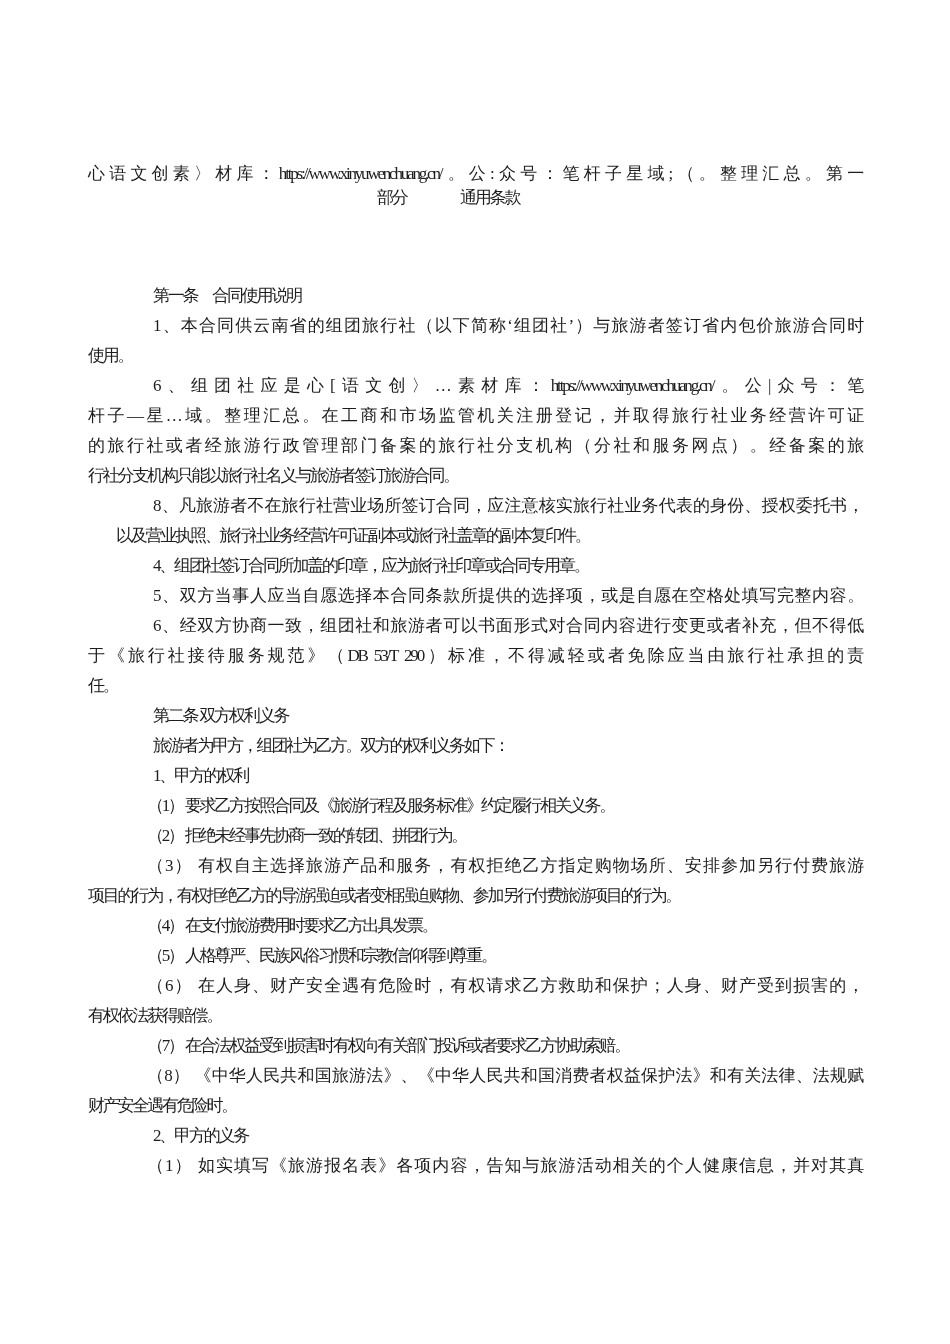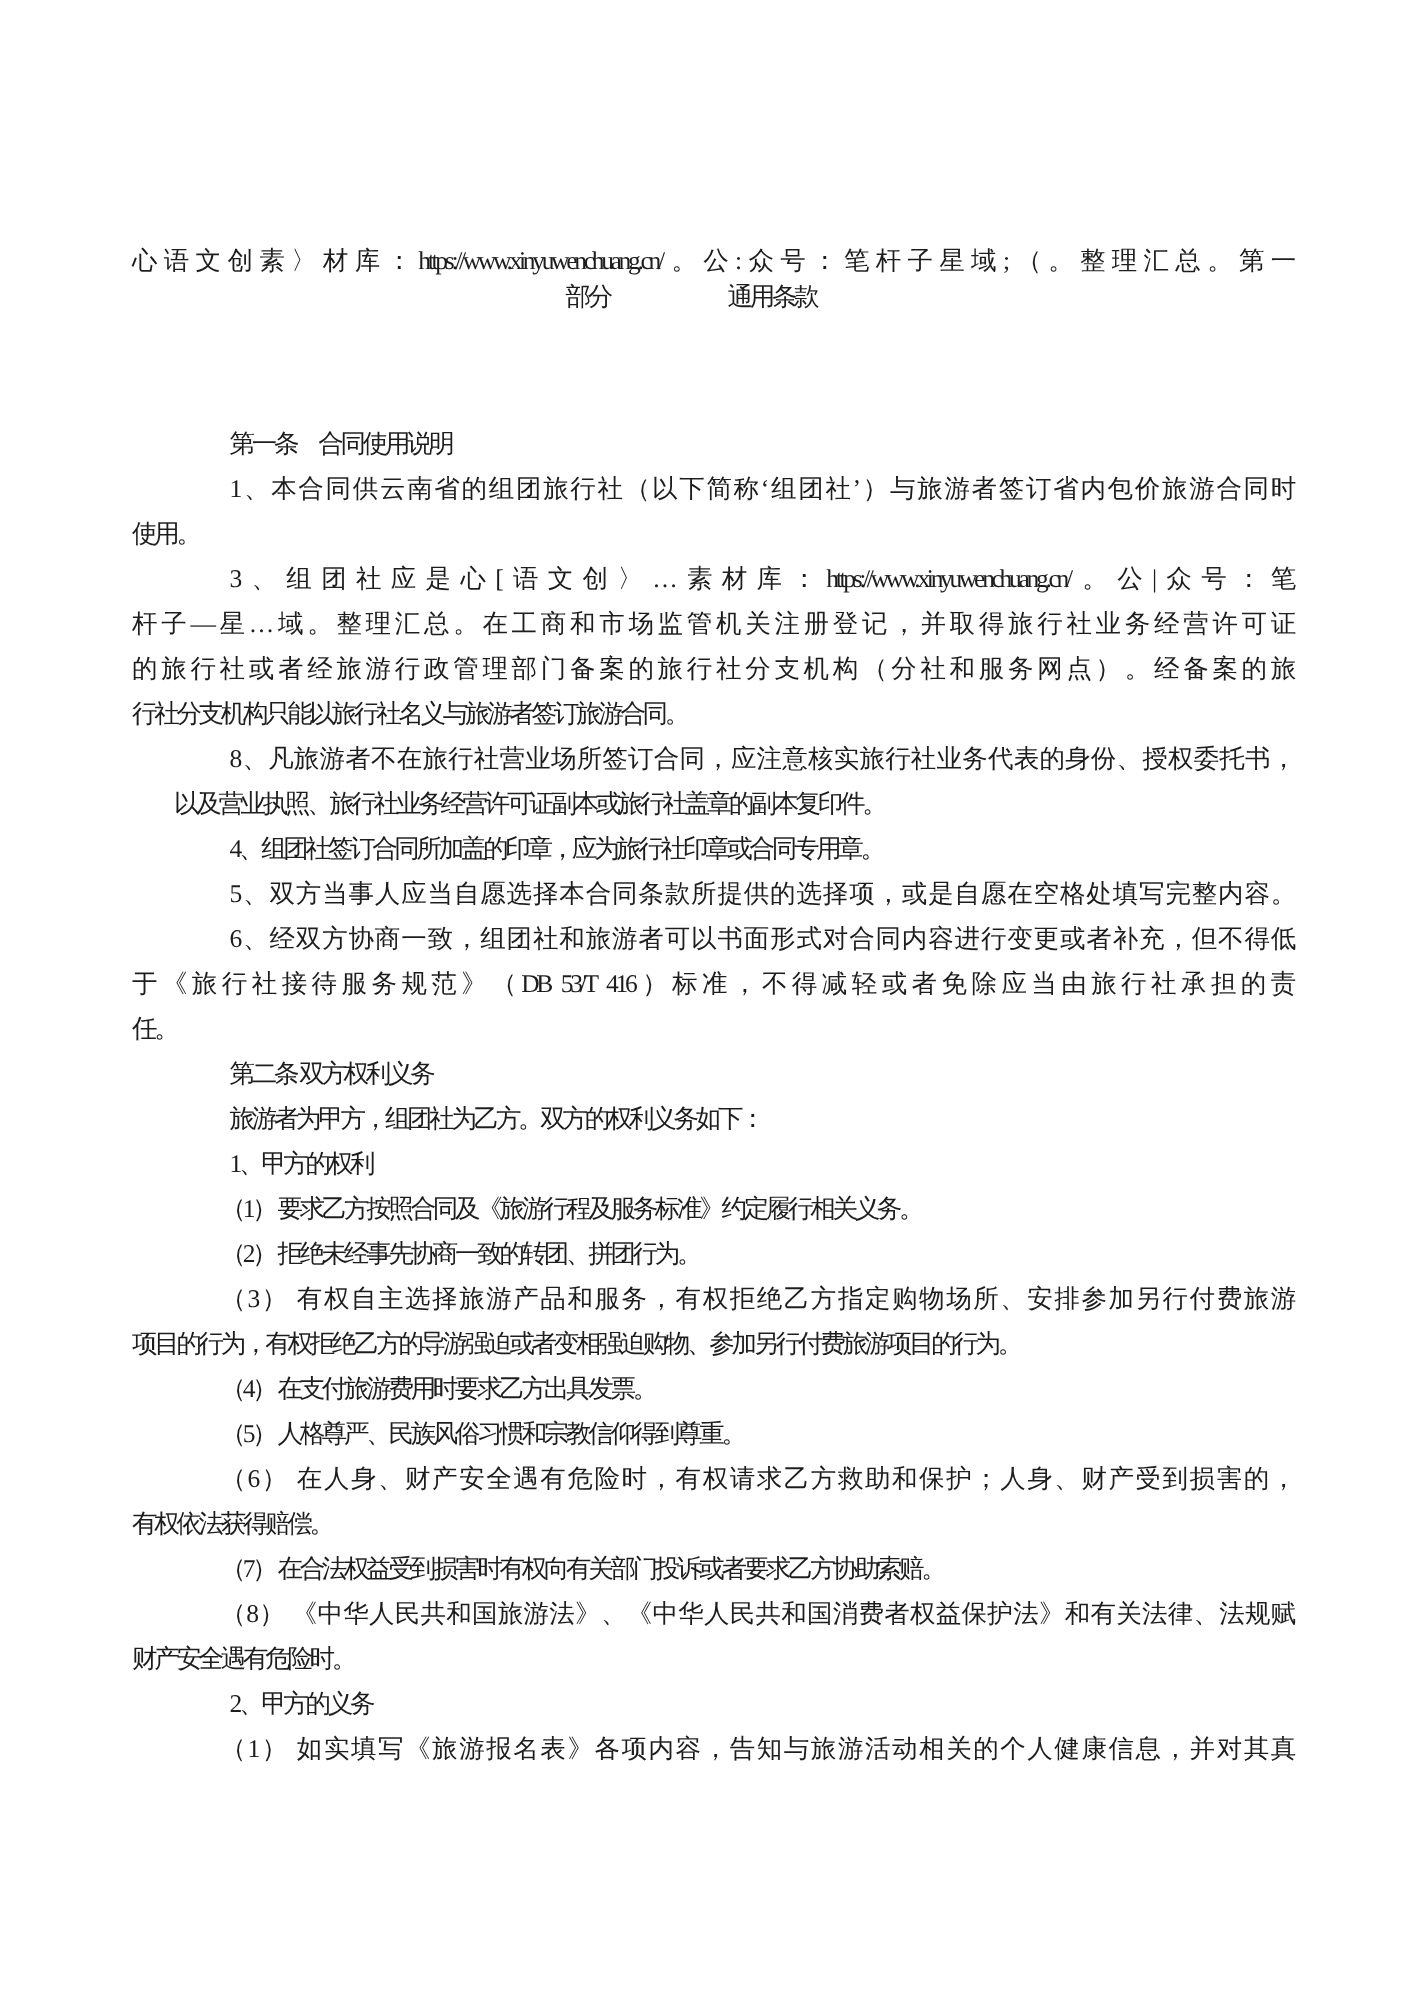--- a/index.html
+++ b/index.html
@@ -36,43 +36,43 @@
   }
   .ind-none.just{width:774px;}
   .ind-first.just{width:709px;}
   .ind-item.just{width:715px;}
   .hdr1{
     left:88px;top:134px;width:774px;
     white-space:normal;
     text-align:justify;text-align-last:justify;text-justify:inter-character;
   }
   .hdr2a{left:377px;top:158px;}
-  .hdr2b{left:485px;top:158px;}
+  .hdr2b{left:460px;top:158px;}
 </style>
 </head>
 <body>
 
 <div id="page">
   <div class="line hdr1">心语文创素〉材库：https://www.xinyuwenchuang.cn/。公:众号：笔杆子星域;（。整理汇总。第一</div>
   <div class="line hdr2a">部分</div>
   <div class="line hdr2b">通用条款</div>
   <div id="doc-body">
       <div class="line ind-first" style="top: 256px;">第一条　合同使用说明</div>
       <div class="line ind-first just" style="top: 286px;">1、本合同供云南省的组团旅行社（以下简称‘组团社’）与旅游者签订省内包价旅游合同时</div>
       <div class="line ind-none" style="top: 316px; text-align: center;">使用。</div>
-      <div class="line ind-first just" style="top: 346px;">3、组团社应是心[语文创〉…素材库：https://www.xinyuwenchuang.cn/。公|众号：笔</div>
+      <div class="line ind-first just" style="top: 346px;">6、组团社应是心[语文创〉…素材库：https://www.xinyuwenchuang.cn/。公|众号：笔</div>
       <div class="line ind-none just" style="top: 376px;">杆子—星…域。整理汇总。在工商和市场监管机关注册登记，并取得旅行社业务经营许可证</div>
       <div class="line ind-none just" style="top: 406px;">的旅行社或者经旅游行政管理部门备案的旅行社分支机构（分社和服务网点）。经备案的旅</div>
       <div class="line ind-none" style="top: 436px;">行社分支机构只能以旅行社名义与旅游者签订旅游合同。</div>
       <div class="line ind-first just" style="top: 466px;">8、凡旅游者不在旅行社营业场所签订合同，应注意核实旅行社业务代表的身份、授权委托书，</div>
       <div class="line ind-hang" style="top: 496px;">以及营业执照、旅行社业务经营许可证副本或旅行社盖章的副本复印件。</div>
       <div class="line ind-first" style="top: 526px;">4、组团社签订合同所加盖的印章，应为旅行社印章或合同专用章。</div>
       <div class="line ind-first just" style="top: 556px;">5、双方当事人应当自愿选择本合同条款所提供的选择项，或是自愿在空格处填写完整内容。</div>
       <div class="line ind-first just" style="top: 586px;">6、经双方协商一致，组团社和旅游者可以书面形式对合同内容进行变更或者补充，但不得低</div>
-      <div class="line ind-none just" style="top: 616px;">于《旅行社接待服务规范》（DB 53/T 416）标准，不得减轻或者免除应当由旅行社承担的责</div>
+      <div class="line ind-none just" style="top: 616px;">于《旅行社接待服务规范》（DB 53/T 290）标准，不得减轻或者免除应当由旅行社承担的责</div>
       <div class="line ind-none" style="top: 646px;">任。</div>
       <div class="line ind-first" style="top: 676px;">第二条 双方权利义务</div>
       <div class="line ind-first" style="top: 706px;">旅游者为甲方，组团社为乙方。双方的权利义务如下：</div>
       <div class="line ind-first" style="top: 736px;">1、甲方的权利</div>
       <div class="line ind-item" style="top: 766px;">（1） 要求乙方按照合同及《旅游行程及服务标准》约定履行相关义务。</div>
       <div class="line ind-item" style="top: 796px;">（2） 拒绝未经事先协商一致的转团、拼团行为。</div>
       <div class="line ind-item just" style="top: 826px;">（3） 有权自主选择旅游产品和服务，有权拒绝乙方指定购物场所、安排参加另行付费旅游</div>
       <div class="line ind-none" style="top: 856px;">项目的行为，有权拒绝乙方的导游强迫或者变相强迫购物、参加另行付费旅游项目的行为。</div>
       <div class="line ind-item" style="top: 886px;">（4） 在支付旅游费用时要求乙方出具发票。</div>
       <div class="line ind-item" style="top: 916px;">（5） 人格尊严、民族风俗习惯和宗教信仰得到尊重。</div>

